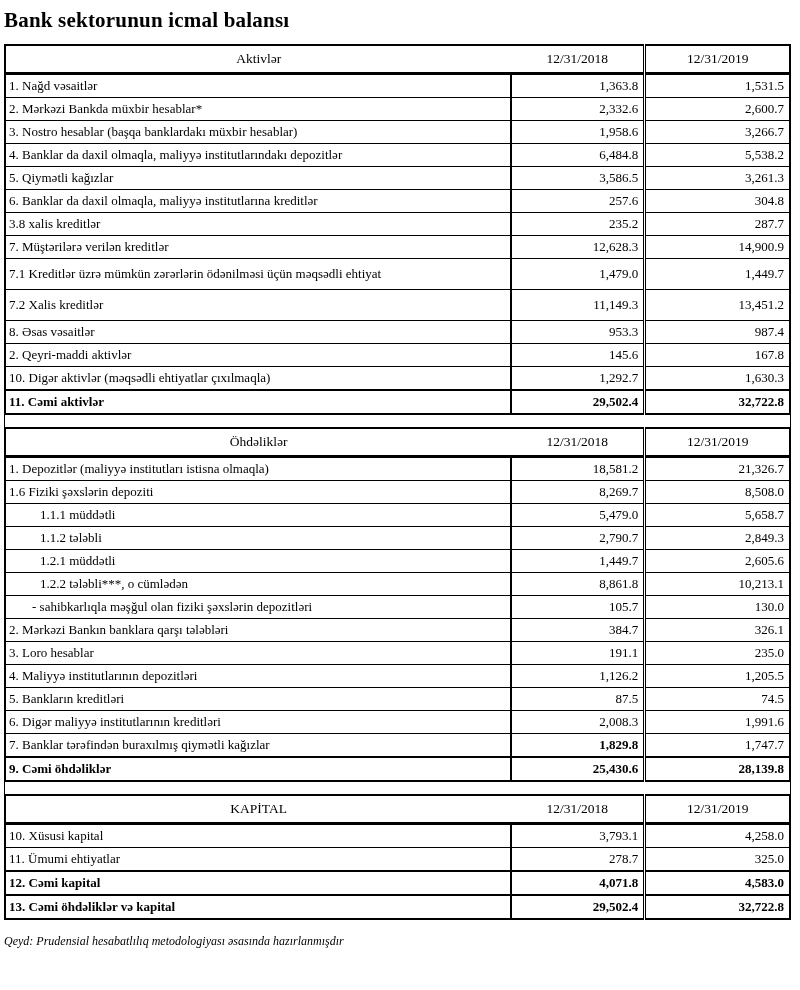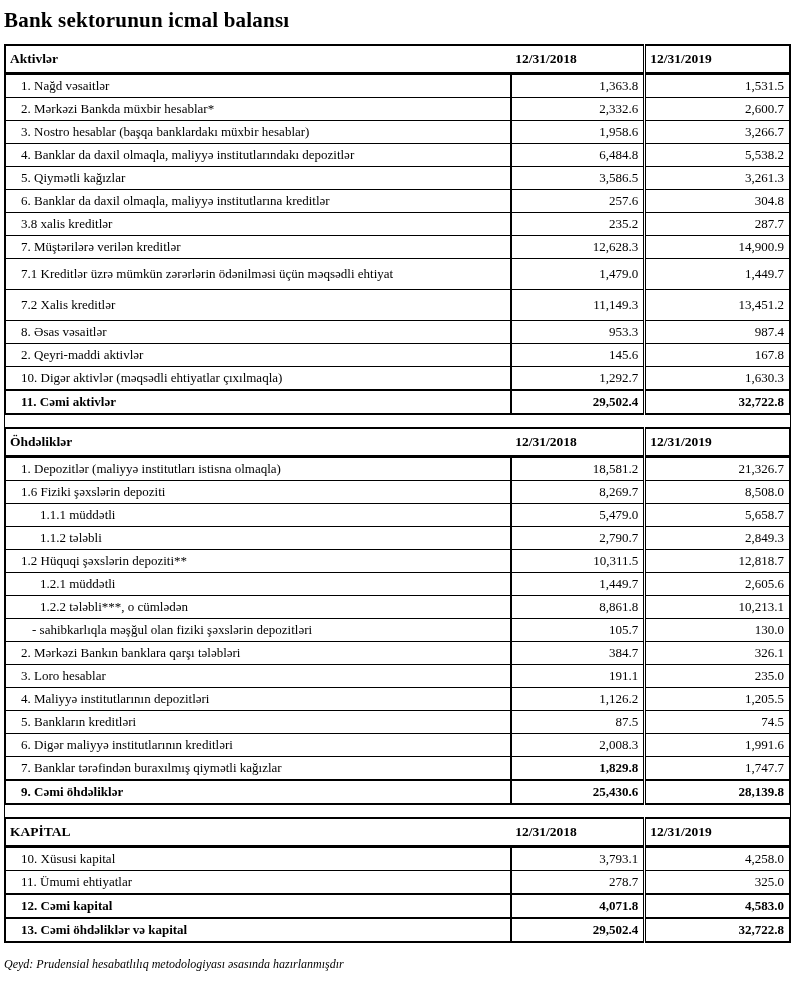--- a/index.html
+++ b/index.html
@@ -13,29 +13,29 @@
     margin:8px 0 11px 0;letter-spacing:.2px;
   }
   table.fin{
     width:100%;border-collapse:collapse;table-layout:fixed;
     border:2px solid #000;
   }
   col.c-label{width:64.5%;}
   col.c-y1{width:17%;}
   col.c-y2{width:18.5%;}
   .fin th{
-    font-size:13.5px;font-weight:bold;text-align:left;
+    font-size:13.5px;font-weight:normal;text-align:center;
     height:24px;border-bottom:3px solid #000;padding:1px 4px;
   }
   .fin td{
     font-size:13px;height:20px;padding:1px 4px;
     border-top:1px solid #000;border-bottom:1px solid #000;
     overflow:hidden;white-space:nowrap;
   }
-  .fin .label{text-align:left;border-right:2px solid #000;padding-left:15px;}
+  .fin .label{text-align:left;border-right:2px solid #000;padding-left:3px;}
   .fin .num{text-align:right;padding-right:5px;}
   .fin th.y2, .fin td.y2{border-left:3px double #000;}
   .fin tr.tall td{height:28px;}
   .fin tr.total td{border-top:2px solid #000;border-bottom:2px solid #000;font-weight:bold;}
   .fin td.indent1{padding-left:34px;}
   .fin td.indent2{padding-left:26px;}
   .fin td.bold-val{font-weight:bold;}
   .section-gap{
     height:12px;border-left:1px solid #000;border-right:1px solid #000;
   }
@@ -166,25 +166,20 @@
             <td class="label indent1">1.1.1 müddətli</td>
             <td class="num">5,479.0</td>
             <td class="num y2">5,658.7</td>
           </tr>
           <tr>
             <td class="label indent1">1.1.2 tələbli</td>
             <td class="num">2,790.7</td>
             <td class="num y2">2,849.3</td>
           </tr>
           <tr>
-            <td class="label">1.2 Hüquqi şəxslərin depoziti**</td>
-            <td class="num">10,311.5</td>
-            <td class="num y2">12,818.7</td>
-          </tr>
-          <tr>
             <td class="label indent1">1.2.1 müddətli</td>
             <td class="num">1,449.7</td>
             <td class="num y2">2,605.6</td>
           </tr>
           <tr>
             <td class="label indent1">1.2.2 tələbli***, o cümlədən</td>
             <td class="num">8,861.8</td>
             <td class="num y2">10,213.1</td>
           </tr>
           <tr>

